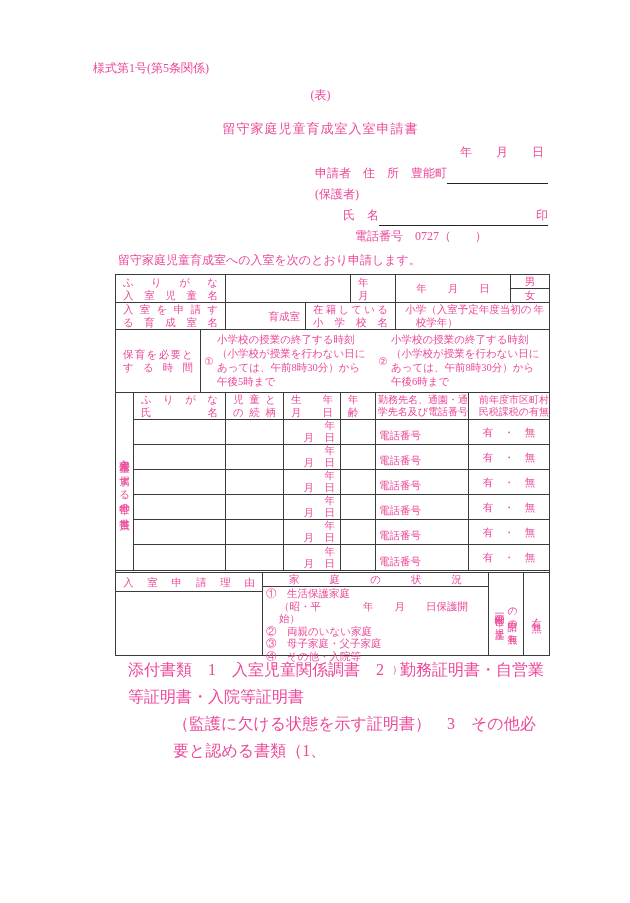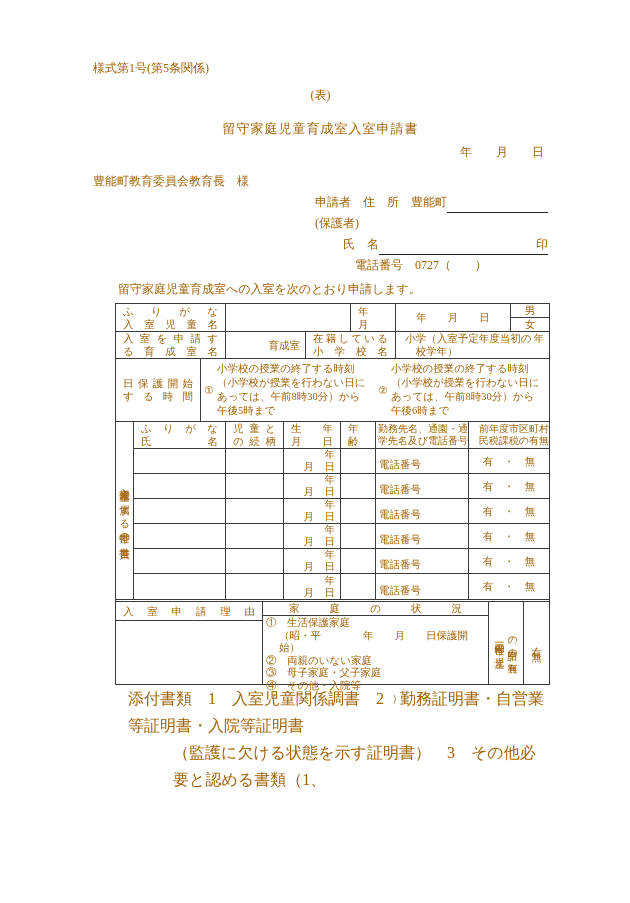--- a/index.html
+++ b/index.html
@@ -1,19 +1,19 @@
 <!DOCTYPE html>
 <html><head>
 <meta charset="utf-8">
 <style>
   html,body { margin:0; padding:0; background:#ffffff; }
   .page {
     position:relative; width:630px; height:903px; background:#fff;
     font-family:"Liberation Serif","DejaVu Serif",serif;
-    color:#a16207; overflow:hidden;
+    color:#ec4899; overflow:hidden;
   }
   .content { position:absolute; left:93px; top:60px; width:455px; font-size:12px; }
 
   .form-no { font-size:12px; }
   .center { text-align:center; }
   .side-label { margin-top:10px; }
   .title { margin-top:16px; font-size:13px; letter-spacing:1px; }
   .date-line { margin-top:6px; text-align:right; padding-right:4px; }
   .addressee { margin-top:12px; }
 
@@ -92,21 +92,20 @@
 </style>
 </head>
 <body>
 
 <div class="page">
   <div class="content">
     <div class="form-no">様式第1号(第5条関係)</div>
     <div class="center side-label">(表)</div>
     <div class="center title">留守家庭児童育成室入室申請書</div>
     <div class="date-line">年　　月　　日</div>
-    <div class="addressee">豊能町教育委員会教育長　様</div>
 
     <div class="applicant">
       <div class="app-line flexline">
         <span>申請者　住　所　豊能町</span>
         <span class="ul"></span>
       </div>
       <div class="app-line">(保護者)</div>
       <div class="app-line flexline name-line">
         <span>氏　名</span>
         <span class="ul-seal">
@@ -151,21 +150,21 @@
           <div class="l1">小学校</div>
           <div class="l2">
             <span>（入室予定年度当初の学年）</span>
             <span>年</span>
           </div>
         </div>
       </div>
 
       <div class="trow r3">
         <div class="tcell w85 vcent">
-          <div class="just">日保護開始</div>
+          <div class="just">保育を必要と</div>
           <div class="just">する時間</div>
         </div>
         <div class="tcell w348 nr care-content">
           <div class="care-group">
             <span class="num">①</span>
             <div class="txt">
               <div>小学校の授業の終了する時刻</div>
               <div>（小学校が授業を行わない日に</div>
               <div>あっては、午前8時30分）から</div>
               <div>午後5時まで</div>

